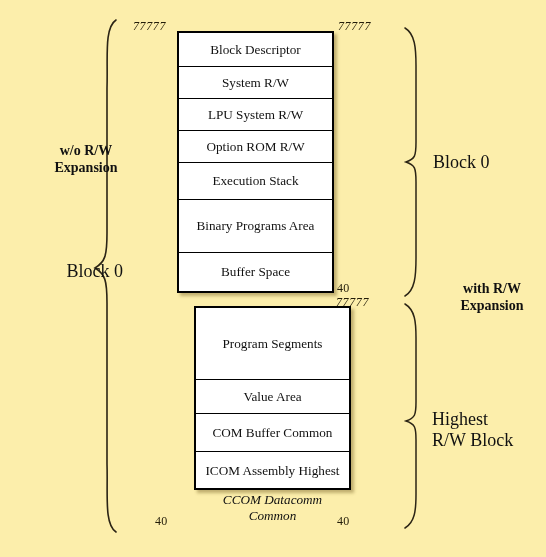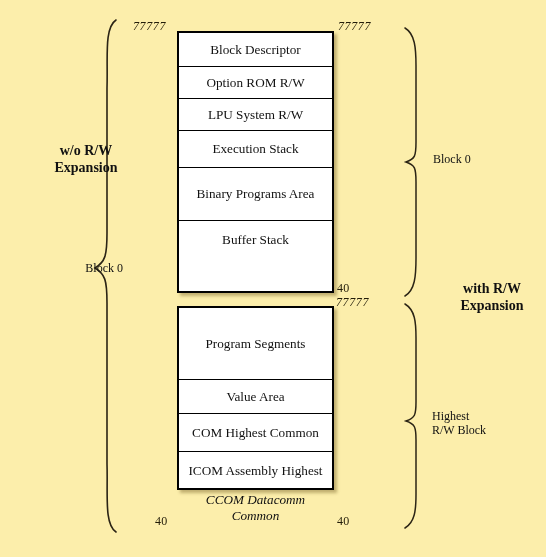--- a/index.html
+++ b/index.html
@@ -28,21 +28,21 @@
     box-sizing: border-box;
     box-shadow: 3px 3px 3px rgba(120,100,40,0.45);
   }
   #table-upper {
     left: 177px;
     top: 31px;
     width: 157px;
     height: 262px;
   }
   #table-lower {
-    left: 177px;
+    left: 194px;
     top: 306px;
     width: 157px;
     height: 184px;
   }
   .row {
     box-sizing: border-box;
     border-bottom: 1.6px solid #000000;
     display: flex;
     align-items: center;
     justify-content: center;
@@ -59,21 +59,21 @@
   .brace {
     position: absolute;
     pointer-events: none;
   }
   .brace svg { display: block; overflow: visible; }
 
   
   .label {
     position: absolute;
     color: #111;
-    font-size: 12px;
+    font-size: 18px;
     line-height: 1.18;
     white-space: pre-line;
   }
   .label.bold {
     font-family: "Liberation Serif", "DejaVu Serif", serif;
     font-weight: bold;
     font-size: 14px;
     text-align: center;
   }
   .addr {
@@ -101,46 +101,49 @@
                L 15 446
                C 16 476, 12 506, 24 514" fill="none" stroke="#2b2415" stroke-width="1.6" stroke-linecap="round"></path>
     </svg>
   </div>
 
   <div class="table" id="table-upper">
     <div class="row" style="height:34px;">
       <span>Block Descriptor</span>
     </div>
     <div class="row" style="height:32px;">
-      <span>Option ROM R/W</span>
+      <span>System R/W</span>
     </div>
     <div class="row" style="height:32px;">
       <span>LPU System R/W</span>
+    </div>
+    <div class="row" style="height:32px;">
+      <span>Option ROM R/W</span>
     </div>
     <div class="row" style="height:37px;">
       <span>Execution Stack</span>
     </div>
     <div class="row" style="height:53px;">
       <span>Binary Programs
 Area</span>
     </div>
     <div class="row" style="height:38px;">
-      <span>Buffer Stack</span>
+      <span>Buffer Space</span>
     </div>
   </div>
 
   <div class="table" id="table-lower">
     <div class="row" style="height:72px;">
       <span>Program Segments</span>
     </div>
     <div class="row" style="height:34px;">
       <span>Value Area</span>
     </div>
     <div class="row" style="height:38px;">
-      <span>COM Highest
+      <span>COM Buffer
 Common</span>
     </div>
     <div class="row" style="height:38px;">
       <span>ICOM Assembly
 Highest</span>
     </div>
     <div class="row" style="height:35px;font-style:italic;">
       <span>CCOM Datacomm
 Common</span>
     </div>

